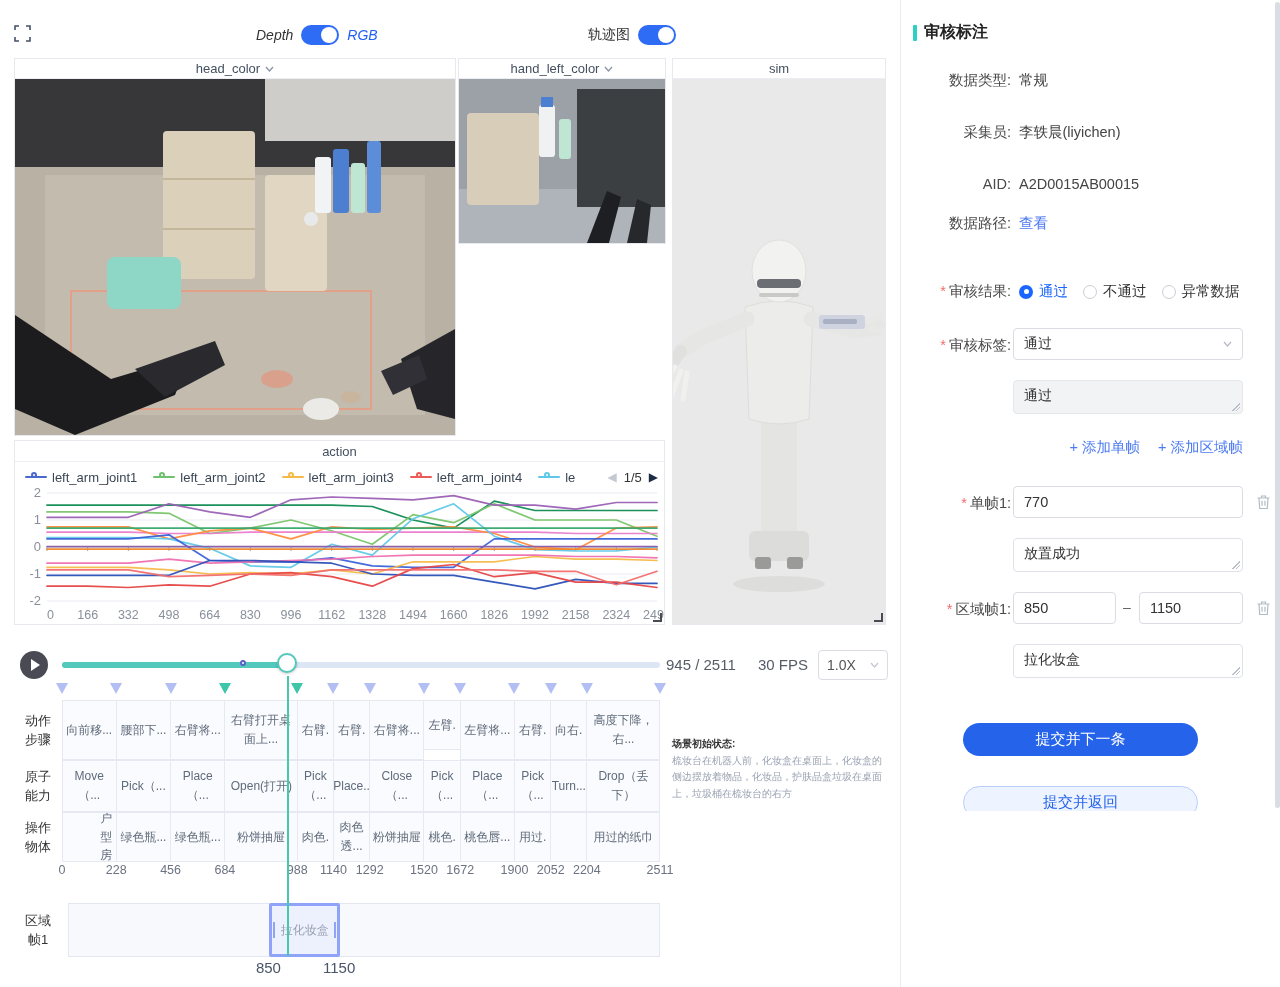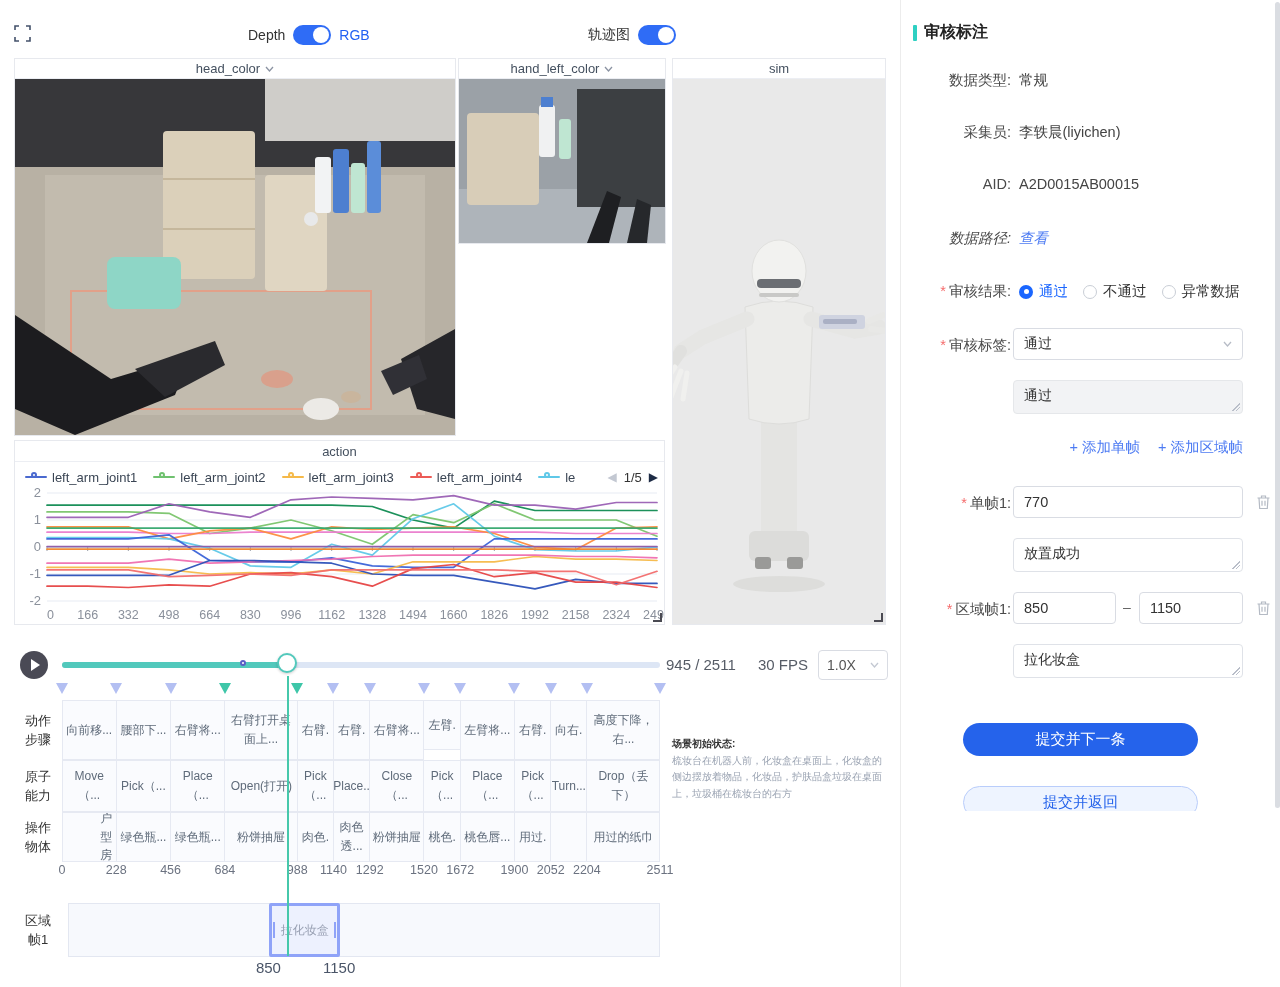--- a/index.html
+++ b/index.html
@@ -102,21 +102,21 @@
   .dash-sep { position:absolute; font-size:14px; color:#666; }
 </style>
 </head>
 <body>
 
 <div id="app">
 
   <svg class="fs-icon" viewBox="0 0 17 17">
     <path d="M1 5V1h4 M12 1h4v4 M16 12v4h-4 M5 16H1v-4" fill="none" stroke="#44526b" stroke-width="1.6"></path>
   </svg>
-  <div class="toggle-row" style="left:248px;">
+  <div class="toggle-row" style="left:256px;font-style:italic;">
     <span>Depth</span>
     <span class="toggle">
         <span class="knob"></span>
       </span>
     <span class="rgb-label">RGB</span>
   </div>
   <div class="toggle-row" style="left:588px;">
     <span>轨迹图</span>
     <span class="toggle">
         <span class="knob"></span>
@@ -443,21 +443,21 @@
         <span class="f-value">常规</span>
       </div>
       <div class="f-row" style="top:123px;">
         <span class="f-label">采集员:</span>
         <span class="f-value">李轶晨(liyichen)</span>
       </div>
       <div class="f-row" style="top:176px;">
         <span class="f-label">AID:</span>
         <span class="f-value">A2D0015AB00015</span>
       </div>
-      <div class="f-row" style="top:229px;font-style:italic;">
+      <div class="f-row" style="top:214px;">
         <span class="f-label">数据路径:</span>
         <span class="f-value link">查看</span>
       </div>
 
       <div class="f-row" style="top:282px;">
         <span class="f-label"><span class="req">*</span><span>审核结果:</span></span>
         <span class="radio-group" id="radioGroup">
             <span class="radio-item sel">
               <span class="radio-circ"></span>
               <span>通过</span>

